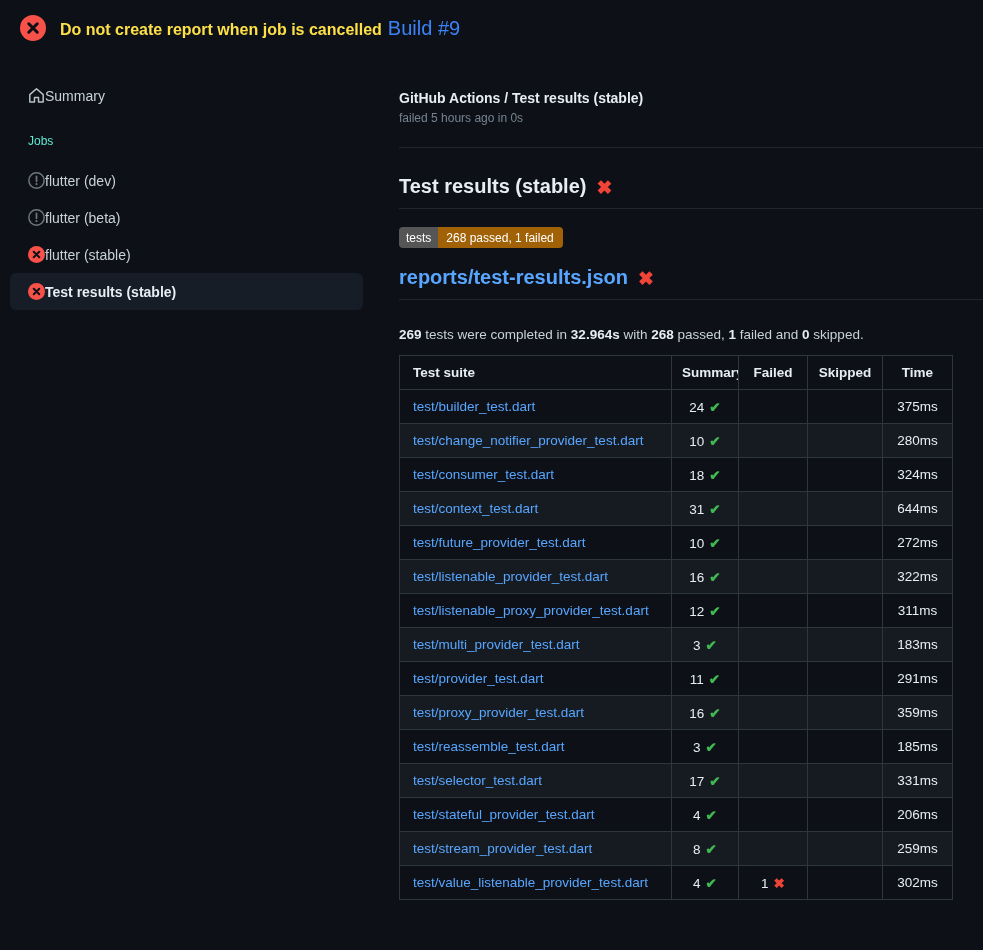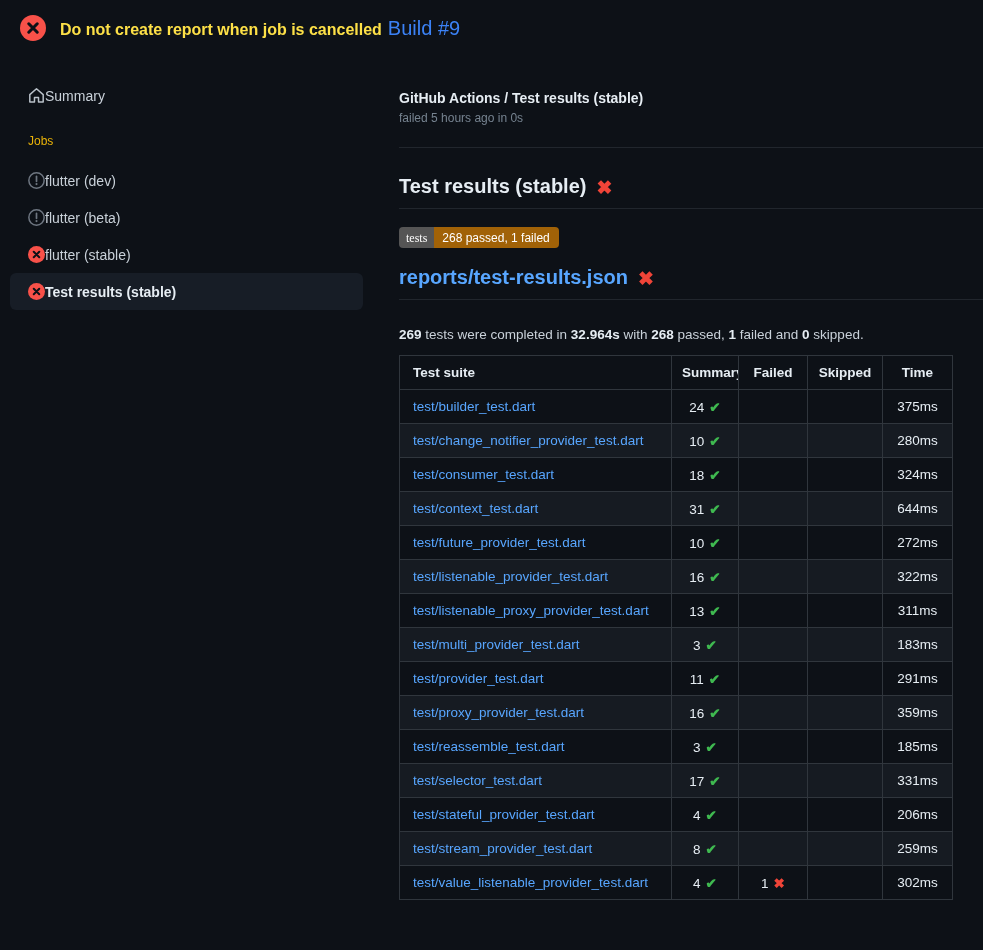--- a/index.html
+++ b/index.html
@@ -22,40 +22,40 @@
   .layout { display: flex; align-items: flex-start; }
   aside.sidebar { width: 375px; flex: 0 0 375px; padding: 24px 12px 0 10px; }
   .side-item {
     display: flex; align-items: center; 
     padding: 10px 18px; border-radius: 6px;
     font-size: 14px; color: #c9d1d9; cursor: pointer;
   }
   .side-item .icon16 { width: 17px; height: 17px; display: inline-flex; flex: 0 0 auto; }
   .side-item.selected { background: #171d26; color: #e6edf3; font-weight: 700; }
   .summary-item { margin-bottom: 14px; }
-  .jobs-section-label { font-size: 12px; color: #eab308; padding: 0 18px; margin: 20px 0 14px 0; }
+  .jobs-section-label { font-size: 12px; color: #5eead4; padding: 0 18px; margin: 20px 0 14px 0; }
 
   
   main.content { flex: 1 1 auto; padding: 37px 0 20px 24px; }
   .check-title { font-size: 14px; font-weight: 700; color: #e6edf3; }
   .check-subtitle { font-size: 12px; color: #768390; margin-top: 5px; }
   .rule { border: none; border-top: 1px solid #21262d; margin-top: 22px; }
 
   h2.section-heading {
     margin-top: 27px; font-size: 20px; font-weight: 700; color: #e6edf3;
     padding-bottom: 10px; border-bottom: 1px solid #21262d;
     display: flex; align-items: center; gap: 10px;
   }
   .xmark { color: #f04438; font-weight: 700; font-size: 19px; line-height: 1; transform: translateY(1px); }
 
   .badge {
     display: inline-flex; margin-top: 18px; border-radius: 4px; overflow: hidden;
     font-size: 12px; color: #ffffff; line-height: 1;
   }
-  .badge-label { background: #555555; padding: 5px 7px 0 7px; font-family: Liberation Serif, serif; }
+  .badge-label { background: #555555; padding: 5px 7px 0 7px; }
   .badge-value { background: #a16207; padding: 5px 9px 4px 8px; }
 
   h2.report-heading { margin-top: 18px; }
   h2.report-heading a { color: #58a6ff; text-decoration: none; cursor: pointer; }
 
   .summary-line { margin-top: 27px; font-size: 13.5px; color: #c9d1d9; }
   .summary-line b { color: #e6edf3; }
 
   
   table.results-table {
@@ -224,21 +224,21 @@
           </tr>
           <tr>
             <td class="cell-suite"><a>test/listenable_provider_test.dart</a></td>
             <td><span>16</span><span class="check-glyph">✔</span></td>
             <td></td>
             <td></td>
             <td>322ms</td>
           </tr>
           <tr>
             <td class="cell-suite"><a>test/listenable_proxy_provider_test.dart</a></td>
-            <td><span>13</span><span class="check-glyph">✔</span></td>
+            <td><span>12</span><span class="check-glyph">✔</span></td>
             <td></td>
             <td></td>
             <td>311ms</td>
           </tr>
           <tr>
             <td class="cell-suite"><a>test/multi_provider_test.dart</a></td>
             <td><span>3</span><span class="check-glyph">✔</span></td>
             <td></td>
             <td></td>
             <td>183ms</td>

